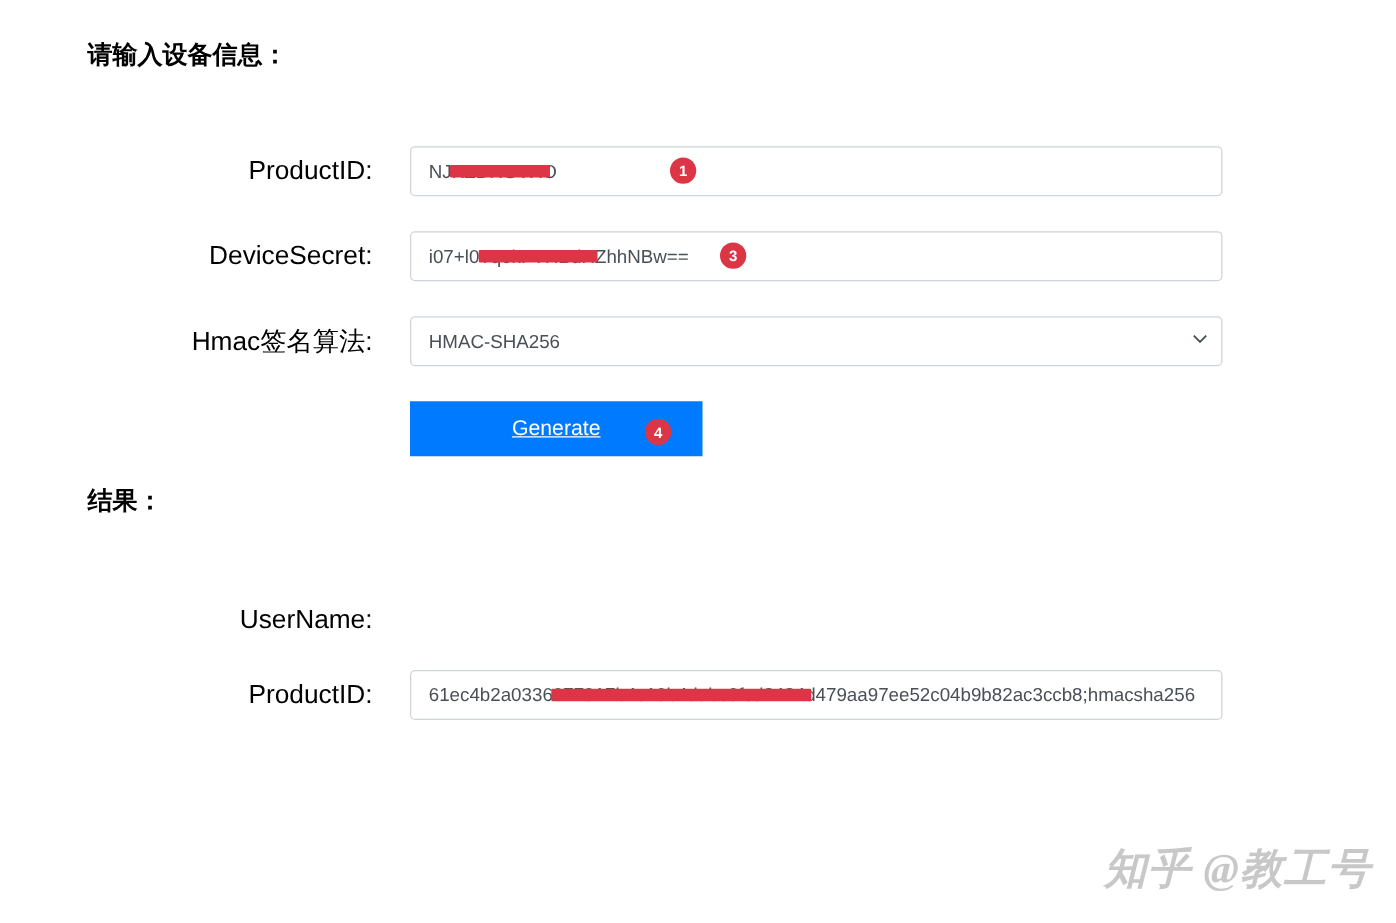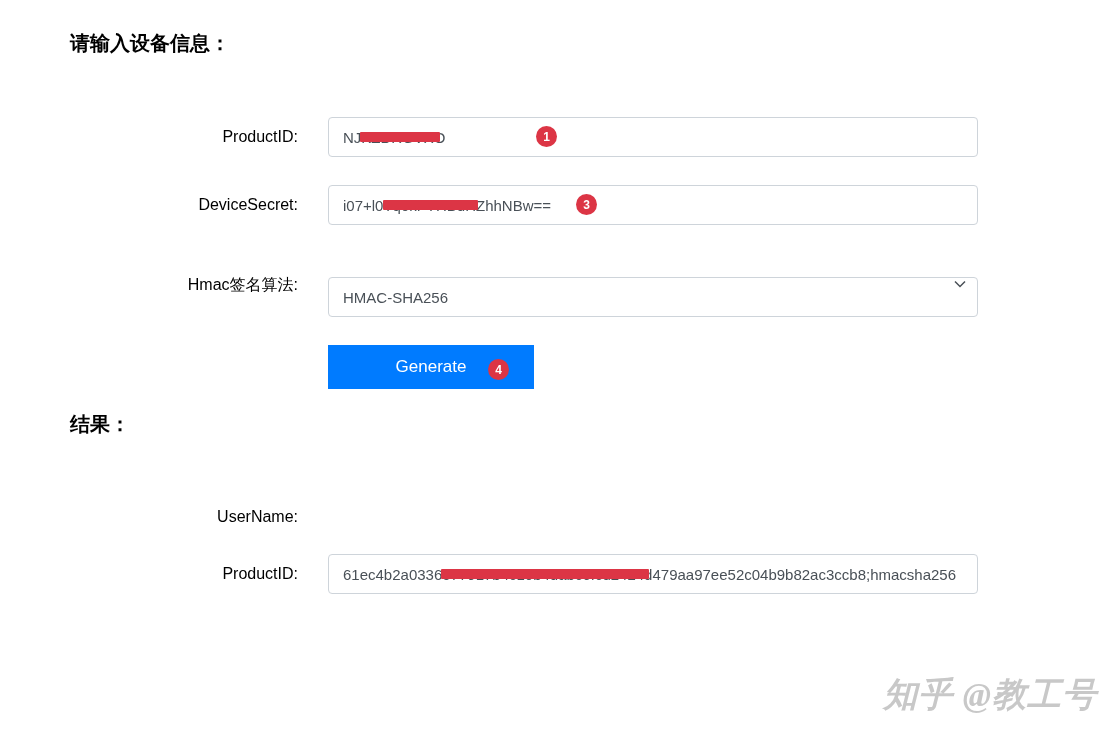--- a/index.html
+++ b/index.html
@@ -4,34 +4,34 @@
 <style>
   * { box-sizing: border-box; margin: 0; padding: 0; }
   html, body { width: 1117px; height: 738px; background: #ffffff; font-family: Arial, "Microsoft YaHei", sans-serif; color: #000; overflow: hidden; position: relative; }
 
   .page { padding: 30px 70px 0 70px; }
 
   .section-title { font-size: 20px; font-weight: 700; margin-bottom: 60px; }
   .section-title.results { margin-bottom: 70px; }
 
   .form-row { display: flex; align-items: center; margin-bottom: 28px; }
-  .form-label { width: 258px; text-align: right; padding-right: 30px; font-size: 16px; font-weight: 500; }
+  .form-label { width: 258px; text-align: right; padding-right: 30px; font-size: 21px; font-weight: 500; }
   .form-field { flex: 1; position: relative; max-width: 650px; }
 
   .text-input, .select-input {
     width: 100%; height: 40px; border: 1px solid #ced4da; border-radius: 4px;
     padding: 0 14px; font-size: 15px; color: #495057; background: #fff;
     font-family: Arial, sans-serif;
   }
-  .select-input { appearance: none; -webkit-appearance: none; background: #fff; padding-right: 30px; margin-top: 24px; }
+  .select-input { appearance: none; -webkit-appearance: none; background: #fff; padding-right: 30px; }
   .select-wrap { position: relative; }
   .select-arrow { position: absolute; right: 12px; top: 50%; transform: translateY(-50%); pointer-events: none; }
 
   .btn-row { display: flex; align-items: center; margin-bottom: 22px; }
-  .btn { display:inline-flex; align-items:center; justify-content:center; width:206px; height:44px; background:#007bff; color:#fff; border:none; font-size:17px; cursor:pointer; position:relative; }
+  .btn { display:inline-flex; align-items:center; justify-content:center; width:234px; height:44px; background:#007bff; color:#fff; border:none; font-size:17px; cursor:pointer; position:relative;text-decoration:underline; }
 
   .callout { position: absolute; width: 21px; height: 21px; border-radius: 50%; background: #dc3545; color:#fff; font-size:12px; font-weight:600; display:flex; align-items:center; justify-content:center; z-index:5; }
 
   .redact { position:absolute; height:10px; background:#dc3545; z-index:3; border-radius:1px; }
 
   .watermark { position:absolute; right:20px; bottom:20px; font-size:34px; font-weight:700; color:rgba(125,125,125,0.42); font-style:italic; letter-spacing:1px; font-family: "KaiTi","STKaiti",serif; }
 </style>
 </head>
 <body>
 

